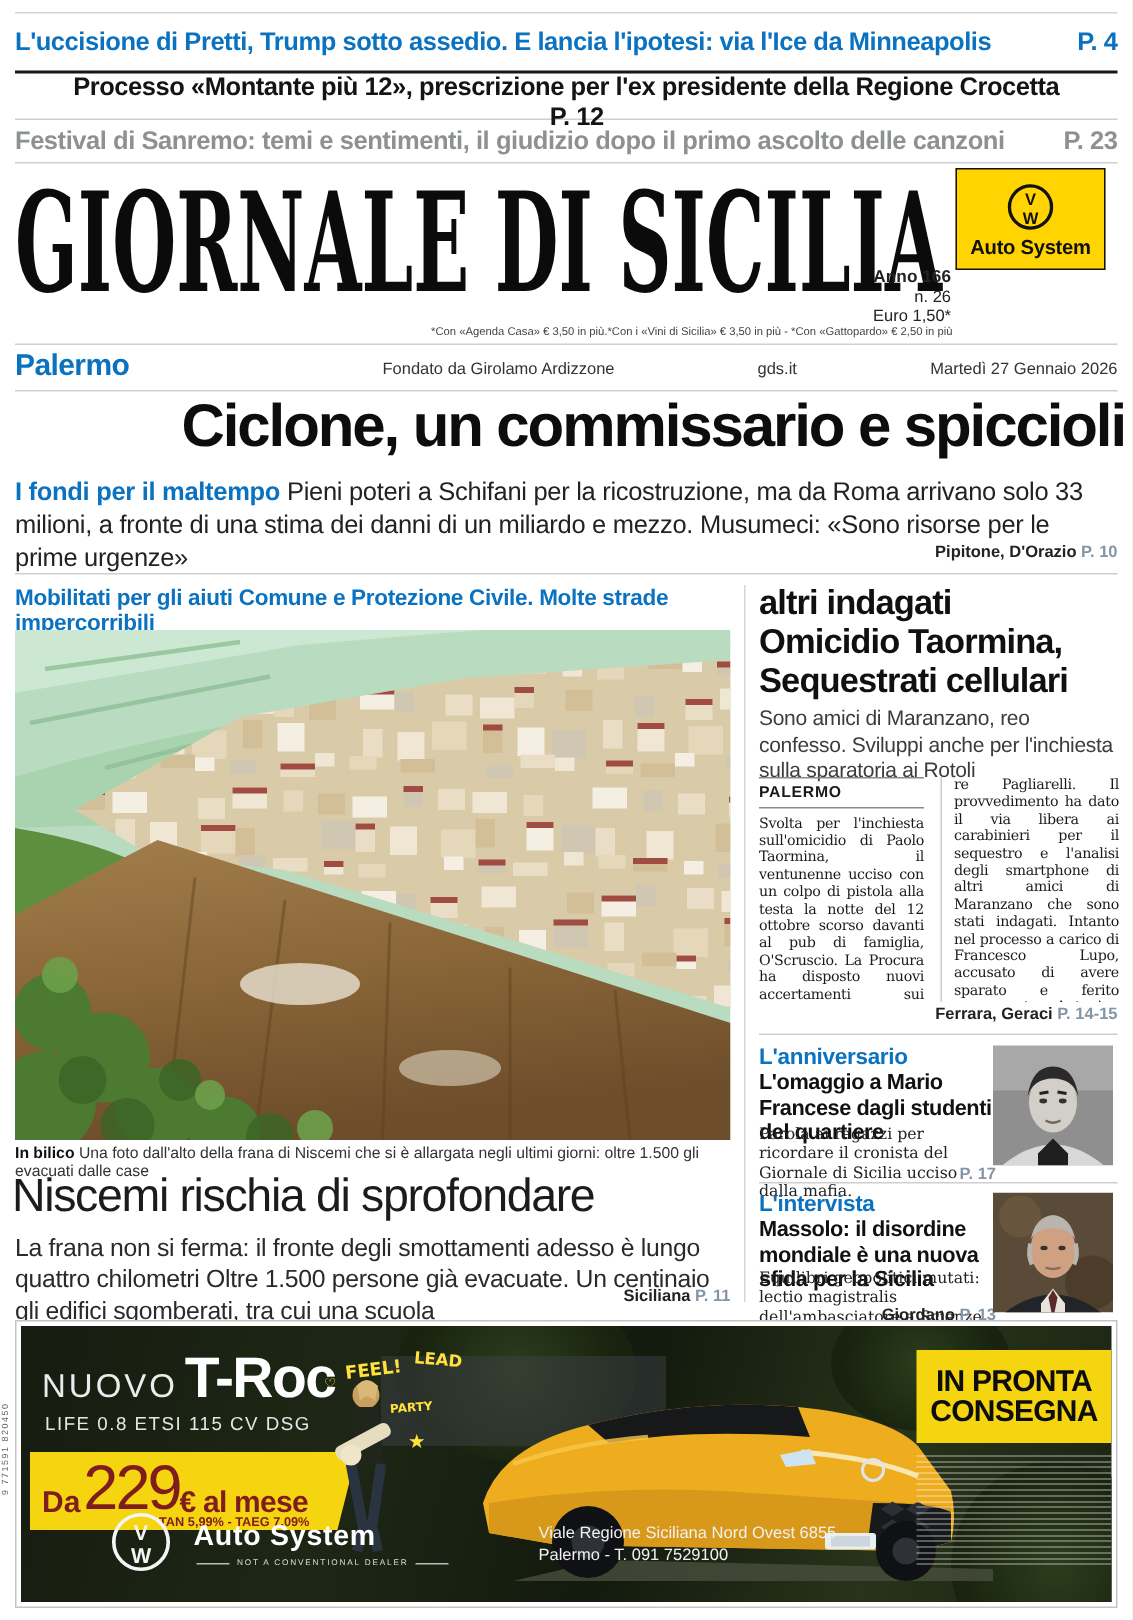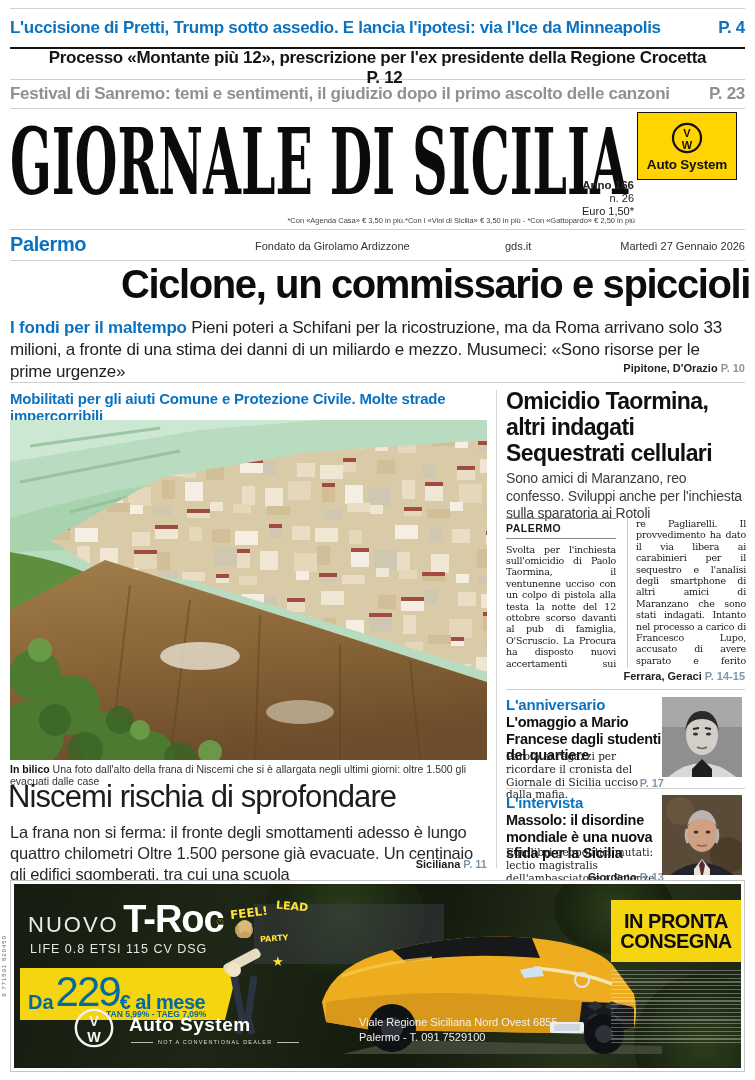--- a/index.html
+++ b/index.html
@@ -55,21 +55,21 @@
   
   .adbox{left:10px;top:880px;width:735px;height:192px;border:1px solid #c4c4c4;background:#fff;box-sizing:border-box;}
   .adinner{position:absolute;left:3px;top:3px;width:727px;height:184px;overflow:hidden;
            background:linear-gradient(105deg,#161c10 0%,#1e2715 30%,#131a0e 55%,#27331a 78%,#1c2413 100%);}
   .tree{position:absolute;border-radius:50%;background:radial-gradient(circle,#2c3d1c 0%,#18220f 70%);}
   .adtitle{position:absolute;left:14px;top:14px;color:#fff;white-space:nowrap;}
   .adtitle .nu{font-size:22px;font-weight:300;letter-spacing:2px;color:#ececec;}
   .adtitle .mo{font-size:38px;font-weight:800;letter-spacing:-1px;}
   .adtrim{position:absolute;left:16px;top:58px;font-size:12.5px;color:#e6e6e6;letter-spacing:1px;}
   .ribbon{position:absolute;left:6px;top:84px;width:218px;height:52px;background:#f5d410;
-          clip-path:polygon(0 0,100% 0,94% 100%,0 100%);color:#0369a1;}
+          clip-path:polygon(0 0,100% 0,94% 100%,0 100%);color:#7f1d1d;}
   .ribbon .row{position:absolute;left:8px;bottom:9px;display:flex;align-items:flex-end;line-height:0.9;}
   .ribbon .da{font-size:20px;font-weight:900;margin-right:2px;}
   .ribbon .num{font-size:42px;font-weight:400;letter-spacing:-2px;}
   .ribbon .unit{font-size:20px;font-weight:900;letter-spacing:-0.5px;}
   .ribbon .fin{position:absolute;left:86px;bottom:1px;font-size:8.5px;font-weight:800;}
   .graffiti{position:absolute;color:#ffe23a;font-weight:bold;font-family:"DejaVu Sans",sans-serif;}
   .consegna{position:absolute;left:597px;top:16px;width:130px;height:62px;background:#f5d410;
             display:flex;flex-direction:column;align-items:center;justify-content:center;
             font-size:20px;font-weight:900;color:#0d0d0d;line-height:1.02;letter-spacing:-0.5px;}
   .fineprint{position:absolute;left:597px;top:86px;width:130px;height:74px;opacity:.75;
@@ -402,22 +402,22 @@
     <span>Una foto dall'alto della frana di Niscemi che si è allargata negli ultimi giorni: oltre 1.500 gli evacuati dalle case</span>
   </div>
   <div class="abs h2light">Niscemi rischia di sprofondare</div>
   <div class="abs niscemidek">La frana non si ferma: il fronte degli smottamenti adesso è lungo quattro chilometri Oltre 1.500 persone già evacuate. Un centinaio gli edifici sgomberati, tra cui una scuola</div>
   <div class="abs byline" style="left:10px;top:858px;width:477px;">
     <span>Siciliana</span>
     <span class="pgref">P. 11</span>
   </div>
 
   <div class="abs rcol-h">
+    <span style="display:block">altri indagati</span>
     <span style="display:block">Omicidio Taormina,</span>
-    <span style="display:block">altri indagati</span>
     <span style="display:block">Sequestrati cellulari</span>
   </div>
   <div class="abs rcol-dek">Sono amici di Maranzano, reo confesso. Sviluppi anche per l'inchiesta sulla sparatoria ai Rotoli</div>
   <div class="abs bodycols">
     <div class="c">
       <div class="seclabel">PALERMO</div>
       <span>Svolta per l'inchiesta sull'omicidio di Paolo Taormina, il ventunenne ucciso con un colpo di pistola alla testa la notte del 12 ottobre scorso davanti al pub di famiglia, O'Scruscio. La Procura ha disposto nuovi accertamenti sui telefoni cellulari di alcune persone vicine a Gaetano Maranzano, il ventottenne dello Zen reo confesso del delitto, attualmente detenuto nel carce-</span>
     </div>
     <div class="c c2">re Pagliarelli. Il provvedimento ha dato il via libera ai carabinieri per il sequestro e l'analisi degli smartphone di altri amici di Maranzano che sono stati indagati. Intanto nel processo a carico di Francesco Lupo, accusato di avere sparato e ferito gravemente Antonino Fragali davanti al cimitero dei Rotoli il 22 dicembre 2024, il Gup ha disposto nuovi accertamenti sulla direzione dei colpi di pistola prima di arrivare al verdetto.</div>
   </div>

